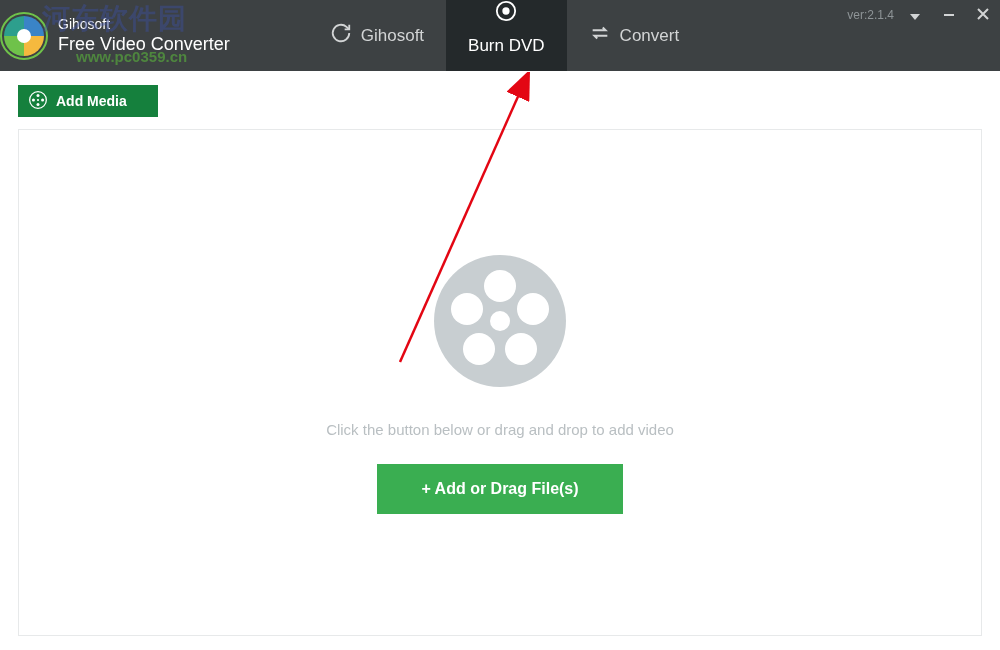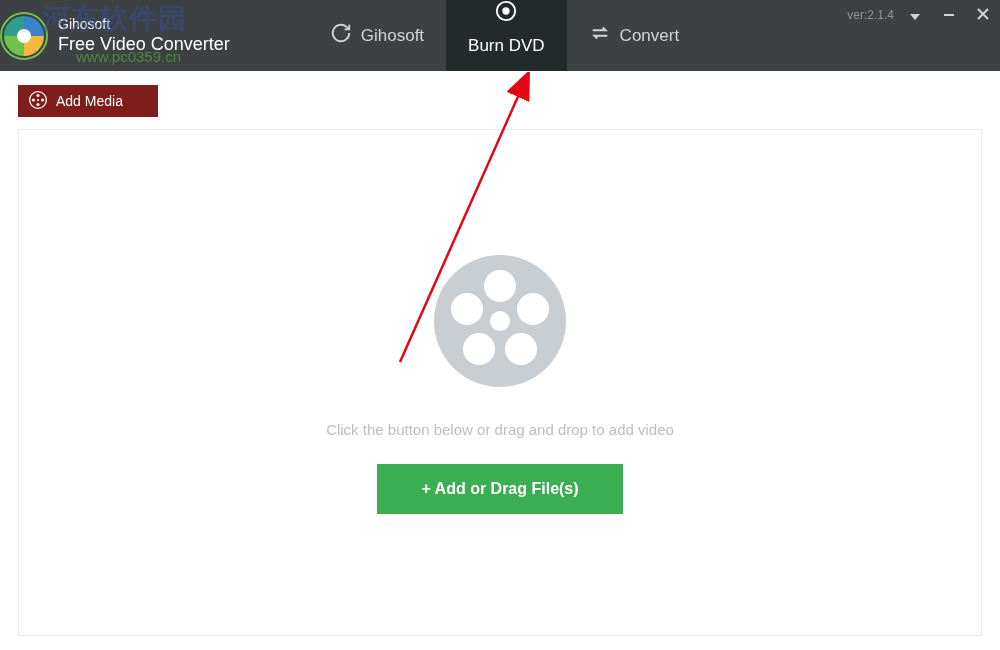--- a/index.html
+++ b/index.html
@@ -101,27 +101,27 @@
     .win-btn svg { width: 12px; height: 12px; }
     .win-btn.dropdown svg { width: 10px; height: 6px; }
 
     .content {
       padding: 14px 18px;
       height: calc(100% - 71px);
       display: flex;
       flex-direction: column;
     }
     .add-media-btn {
-      background: #7f1d1d;
+      background: #15803d;
       color: #fff;
       border: none;
       height: 32px;
       padding: 0 18px 0 10px;
       font-size: 14px;
-      font-weight: 400;
+      font-weight: 700;
       display: inline-flex;
       align-items: center;
       gap: 8px;
       cursor: pointer;
       width: 140px;
     }
     .add-media-btn svg {
       width: 20px;
       height: 20px;
     }
@@ -168,21 +168,21 @@
       font-weight: 700;
       color: rgba(60,80,160,0.45);
       pointer-events: none;
       letter-spacing: 1px;
     }
     .watermark-sub {
       position: absolute;
       top: 48px;
       left: 76px;
       font-size: 15px;
-      font-weight: 400;
+      font-weight: 700;
       color: rgba(90,180,60,0.6);
       pointer-events: none;
     }
   </style>
 </head>
 <body>
 
 <div class="header">
   <div class="logo-area">
     <div class="logo">

